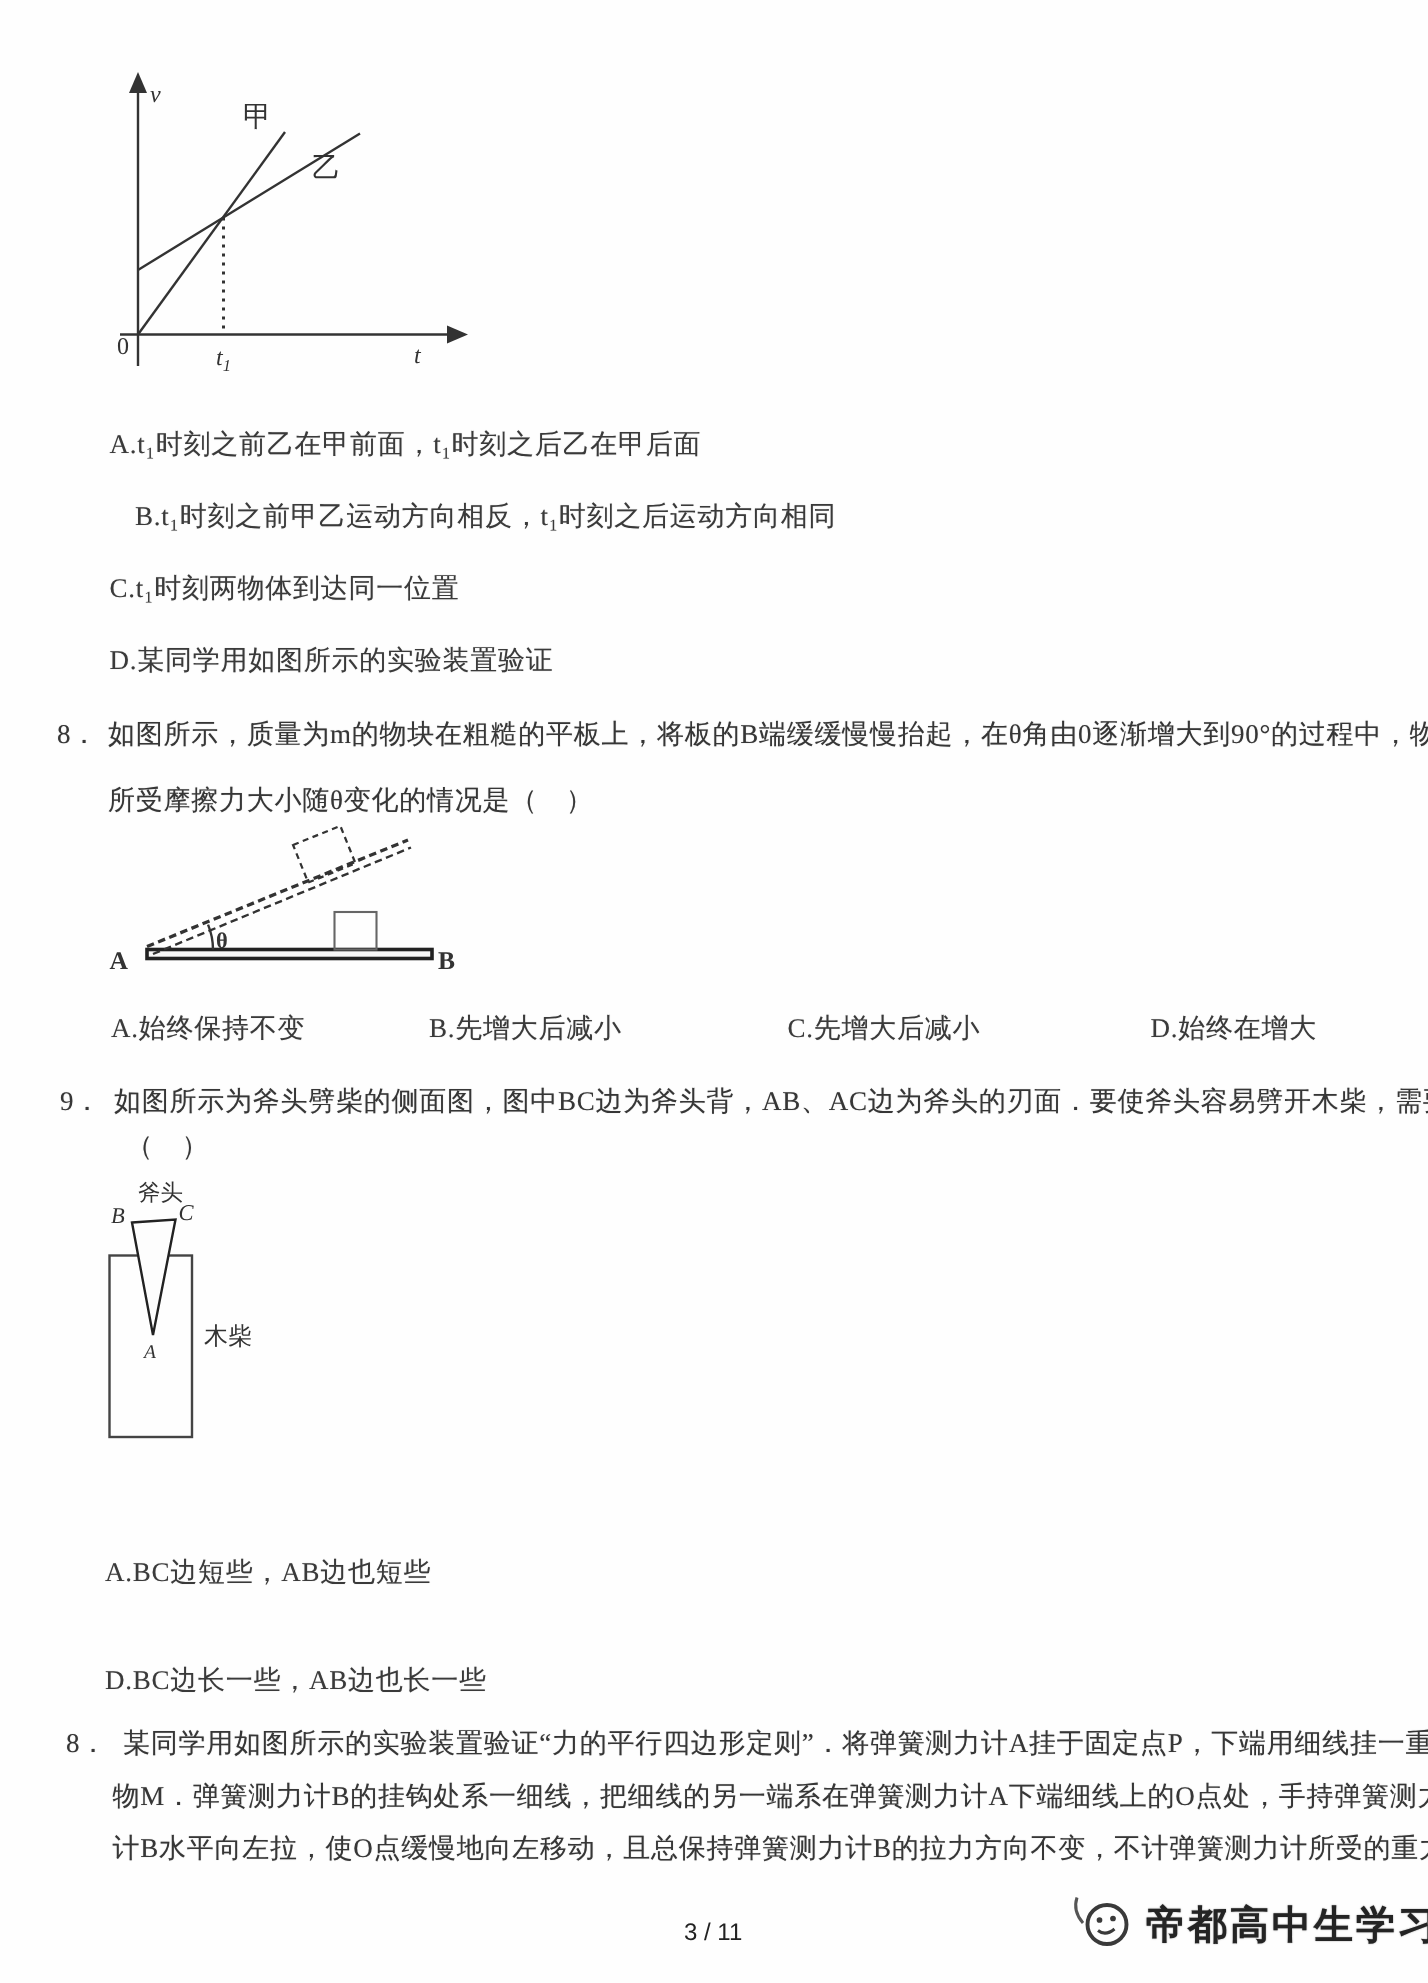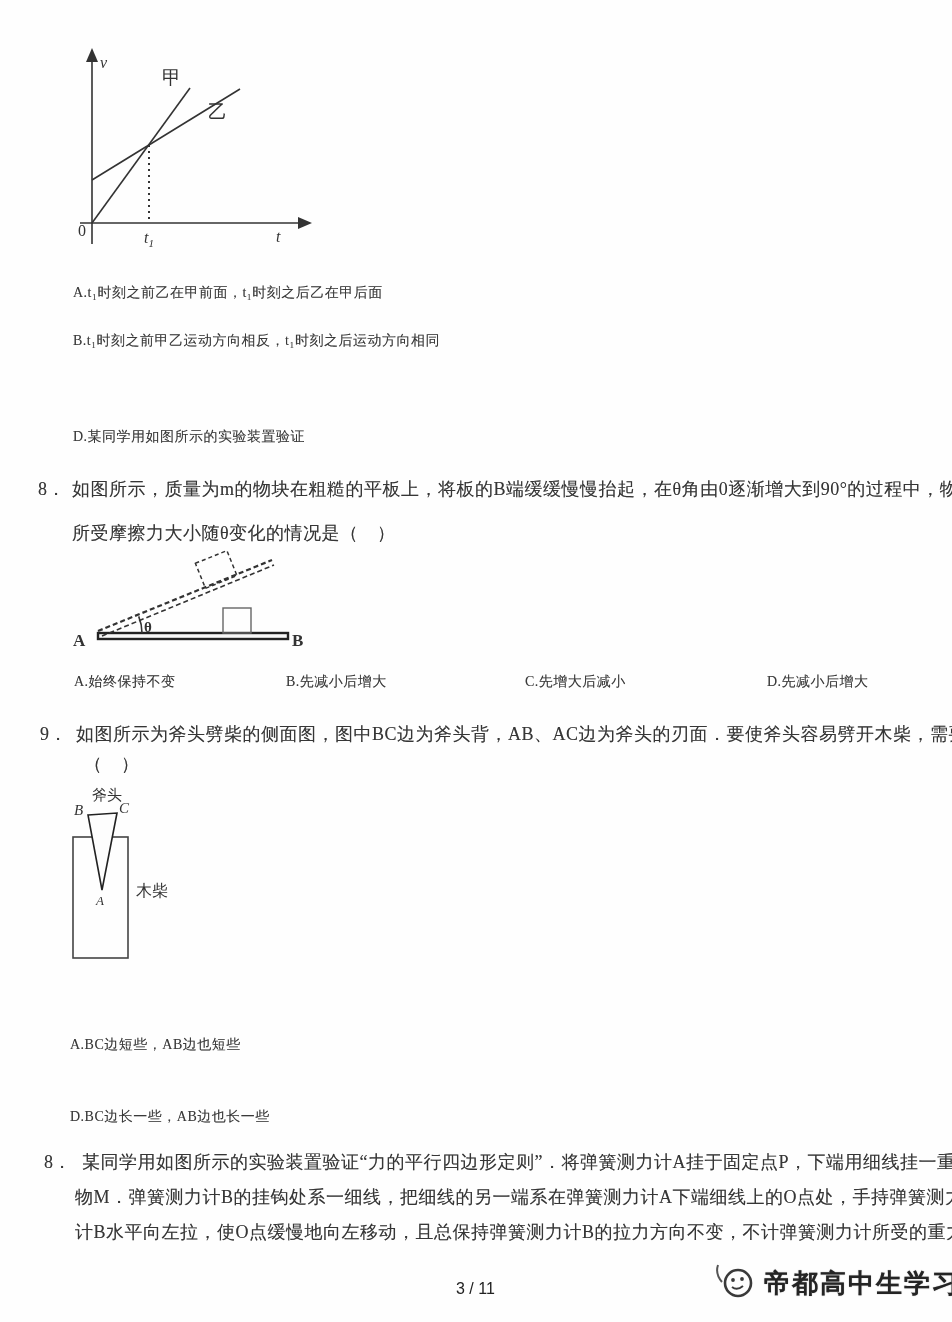--- a/index.html
+++ b/index.html
@@ -6,21 +6,21 @@
   .page{
     position:relative;width:952px;height:1322px;background:#fefefe;overflow:hidden;
     font-family:"Liberation Serif","DejaVu Serif",serif;color:#333;
   }
   .abs{position:absolute;white-space:nowrap;}
   .txt{
     font-size:18px;letter-spacing:0.5px;color:#363636;
     text-shadow:0 0 0.6px rgba(70,70,70,.45);
   }
   .qnum{font-size:18px;color:#363636;text-shadow:0 0 0.6px rgba(70,70,70,.45);}
-  .opt{font-size:14px;letter-spacing:0.5px;color:#3a3a3a;text-shadow:0 0 0.6px rgba(70,70,70,.4);}
+  .opt{font-size:18px;letter-spacing:0.5px;color:#3a3a3a;text-shadow:0 0 0.6px rgba(70,70,70,.4);}
   .fvar{font-style:italic;font-size:18px;}
   .fsub{font-size:12px;vertical-align:-4px;}
   svg text{font-family:"Liberation Serif","DejaVu Serif",serif;fill:#333;}
   .footer-page{
     font-family:"Liberation Sans","DejaVu Sans",sans-serif;
     font-weight:normal;font-size:16px;color:#222;
   }
   .watermark-text{
     font-family:"Liberation Sans","DejaVu Sans",sans-serif;
     font-weight:bold;font-size:26px;letter-spacing:2px;color:#242424;
@@ -46,21 +46,22 @@
 
     <text x="28" y="22" font-size="16" font-style="italic">v</text>
     <text x="6" y="190" font-size="16">0</text>
     <text x="90" y="38" font-size="19">甲</text>
     <text x="136" y="72" font-size="19">乙</text>
     <text x="72" y="197" font-size="16" font-style="italic"><tspan>t</tspan><tspan dy="4" font-size="11">1</tspan></text>
     <text x="204" y="196" font-size="16" font-style="italic">t</text>
   </svg>
 
   <div class="abs opt" style="left:73px;top:284px">A.t₁时刻之前乙在甲前面，t₁时刻之后乙在甲后面</div>
-  <div class="abs opt" style="left:73px;top:332px">B.t₁时刻之前甲乙运动方向相反，t₁时刻之后运动方向相同</div>
+  <div class="abs opt" style="left:90px;top:332px">B.t₁时刻之前甲乙运动方向相反，t₁时刻之后运动方向相同</div>
+  <div class="abs opt" style="left:73px;top:380px">C.t₁时刻两物体到达同一位置</div>
   <div class="abs opt" style="left:73px;top:428px">D.某同学用如图所示的实验装置验证</div>
 
   <div class="abs qnum" style="left:38px;top:477px">8．</div>
   <div class="abs txt" style="left:72px;top:477px">如图所示，质量为m的物块在粗糙的平板上，将板的B端缓缓慢慢抬起，在θ角由0逐渐增大到90°的过程中，物块</div>
   <div class="abs txt" style="left:72px;top:521px">所受摩擦力大小随θ变化的情况是（　）</div>
 
   <svg class="abs" style="left:66px;top:542px" width="255" height="118" viewBox="0 0 255 118">
 
     <rect x="32" y="91" width="190" height="6" fill="#f7f7f7" stroke="#222" stroke-width="2.4"></rect>
 
@@ -74,23 +75,23 @@
     <rect x="157" y="66" width="28" height="25" fill="none" stroke="#666" stroke-width="1.4"></rect>
 
     <path d="M 76 91 A 44 44 0 0 0 72.7 74.4" fill="none" stroke="#333" stroke-width="1.6"></path>
     <text x="78" y="90" font-size="15" font-weight="bold">θ</text>
 
     <text x="7" y="104" font-size="17" font-weight="bold">A</text>
     <text x="226" y="104" font-size="17" font-weight="bold">B</text>
   </svg>
 
   <div class="abs opt" style="left:74px;top:673px">A.始终保持不变</div>
-  <div class="abs opt" style="left:286px;top:673px">B.先减小后增大</div>
+  <div class="abs opt" style="left:286px;top:673px">B.先增大后减小</div>
   <div class="abs opt" style="left:525px;top:673px">C.先增大后减小</div>
-  <div class="abs opt" style="left:767px;top:673px">D.先减小后增大</div>
+  <div class="abs opt" style="left:767px;top:673px">D.始终在增大</div>
 
   <div class="abs qnum" style="left:40px;top:722px">9．</div>
   <div class="abs txt" style="left:76px;top:722px">如图所示为斧头劈柴的侧面图，图中BC边为斧头背，AB、AC边为斧头的刃面．要使斧头容易劈开木柴，需要</div>
   <div class="abs txt" style="left:84px;top:752px">（　）</div>
 
   <svg class="abs" style="left:64px;top:784px" width="175" height="185" viewBox="0 0 175 185">
 
     <rect x="9" y="53" width="55" height="121" fill="none" stroke="#444" stroke-width="1.6"></rect>
 
     <polygon points="24,31 53,29 38,106" fill="#fdfdfd" stroke="#222" stroke-width="1.6"></polygon>

